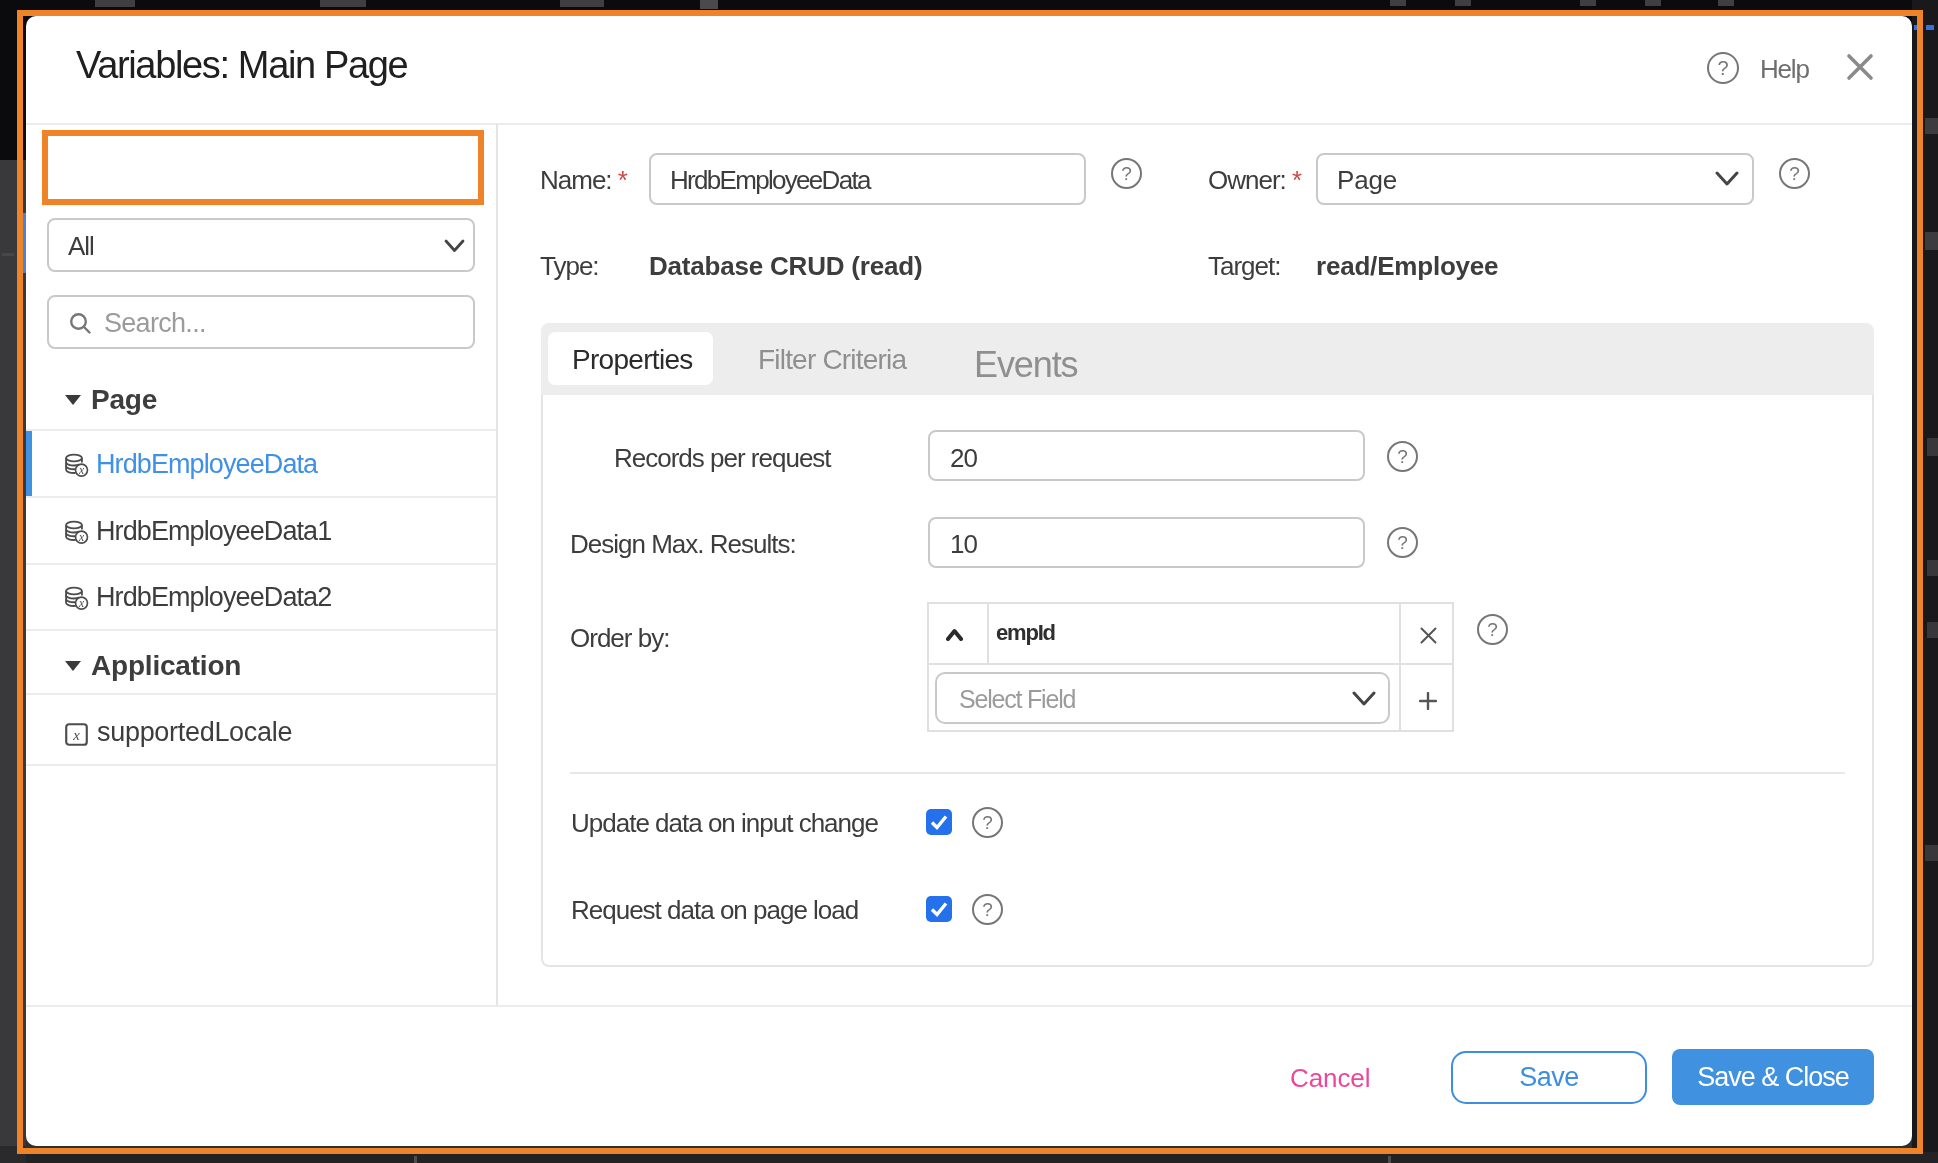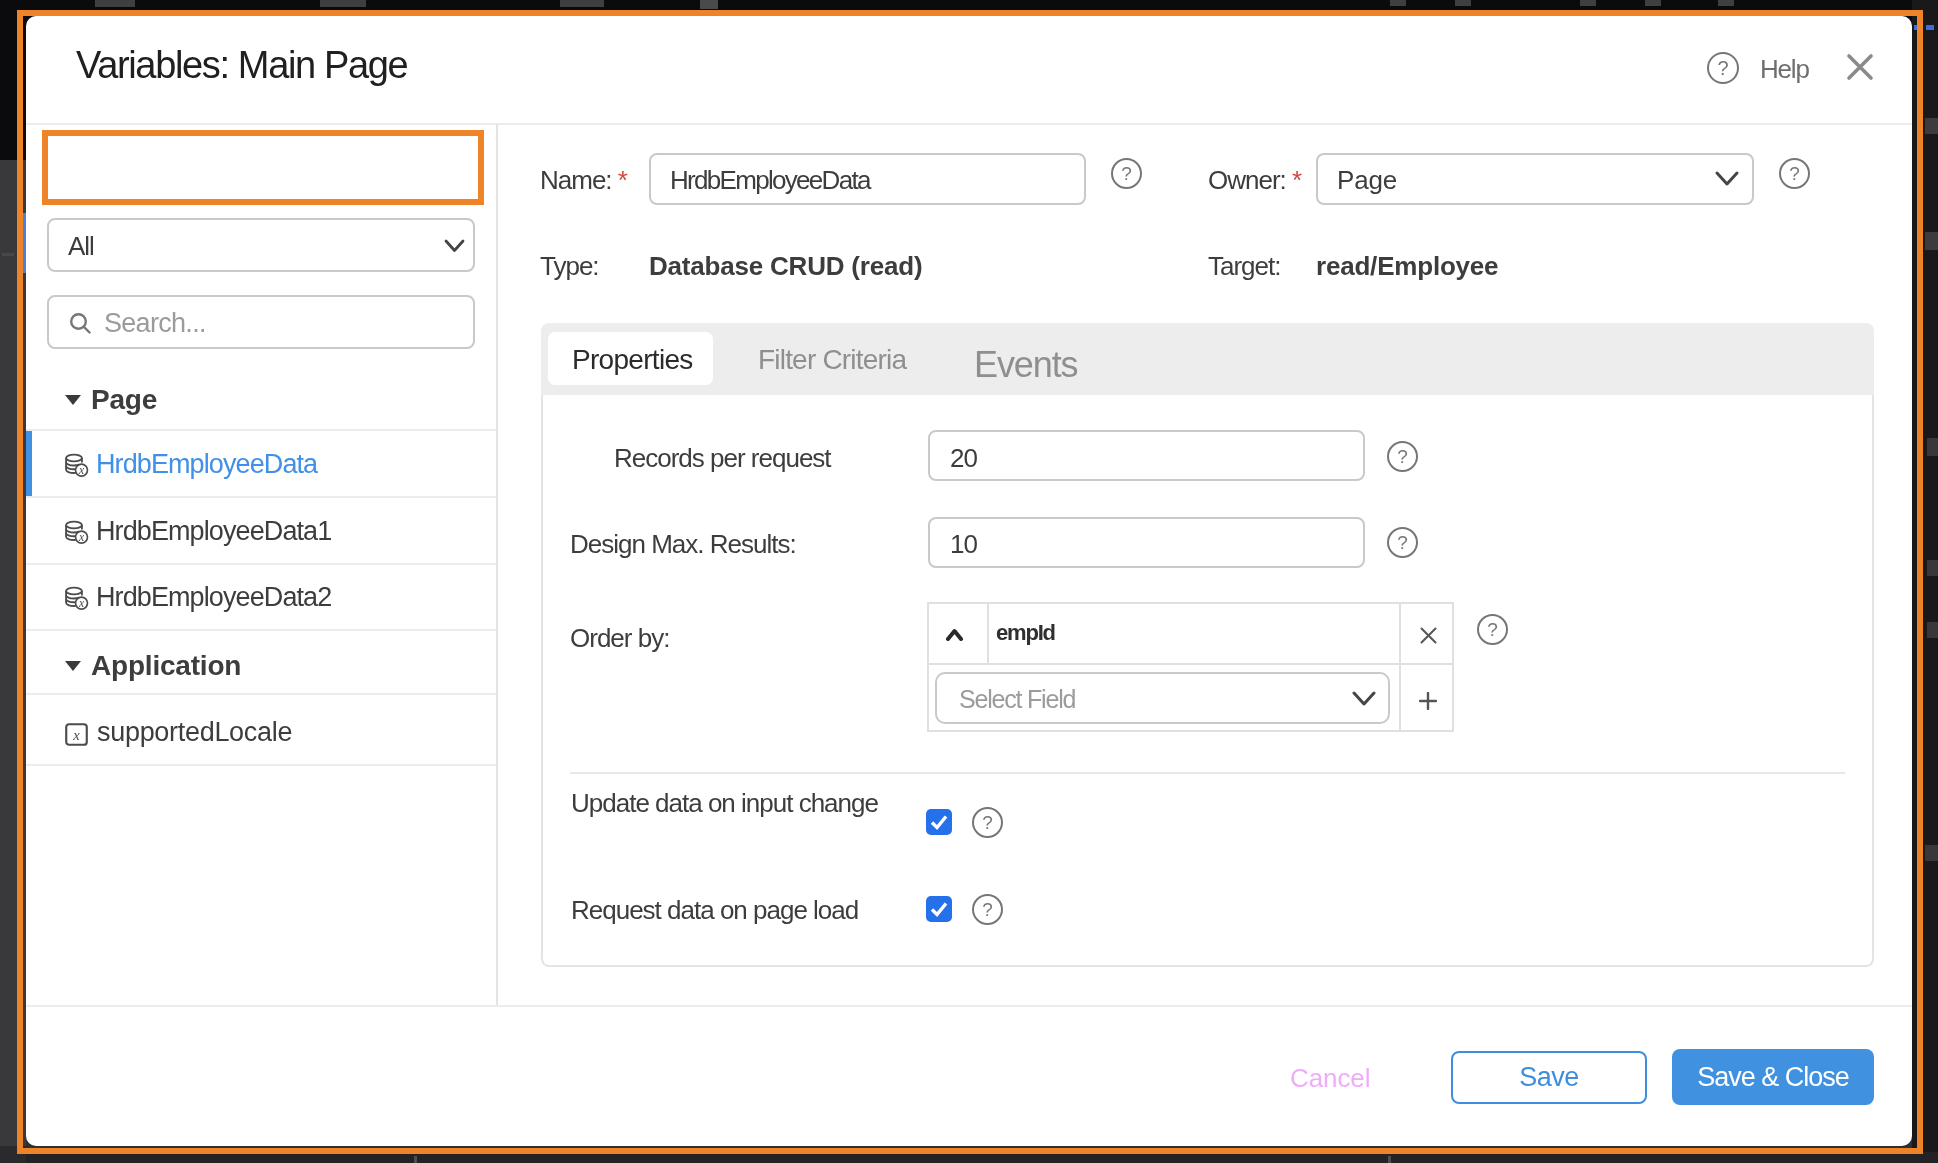--- a/index.html
+++ b/index.html
@@ -179,33 +179,33 @@
   <svg class="abs" style="left:1352px;top:691px;" width="24" height="16" viewBox="0 0 24 16">
     <path d="M2 2 L12 13 L22 2" fill="none" stroke="#454545" stroke-width="3" stroke-linecap="round" stroke-linejoin="round"></path>
   </svg>
   <svg class="abs" style="left:1419px;top:692px;" width="18" height="18" viewBox="0 0 18 18">
     <path d="M9 1 L9 17 M1 9 L17 9" stroke="#555" stroke-width="2.4" stroke-linecap="round"></path>
   </svg>
   <div class="abs ic-help" style="left:1477px;top:614px;width:31px;height:31px;font-size:19px;">?</div>
 
   <div class="abs" style="left:570px;top:772px;width:1275px;height:2px;background:#e8e8e8;"></div>
 
-  <div class="abs lbl" style="left:571px;top:788px;">Update data on input change</div>
+  <div class="abs lbl" style="left:571px;top:808px;">Update data on input change</div>
   <div class="abs" style="left:926px;top:809px;width:26px;height:26px;background:#2570eb;border-radius:5px;"></div>
   <svg class="abs" style="left:926px;top:809px;" width="26" height="26" viewBox="0 0 26 26">
     <path d="M6 13.5 L11 18.5 L20 7.5" fill="none" stroke="#fff" stroke-width="3.4" stroke-linecap="butt"></path>
   </svg>
   <div class="abs ic-help" style="left:972px;top:807px;width:31px;height:31px;font-size:19px;">?</div>
 
   <div class="abs lbl" style="left:571px;top:895px;">Request data on page load</div>
   <div class="abs" style="left:926px;top:896px;width:26px;height:26px;background:#2570eb;border-radius:5px;"></div>
   <svg class="abs" style="left:926px;top:896px;" width="26" height="26" viewBox="0 0 26 26">
     <path d="M6 13.5 L11 18.5 L20 7.5" fill="none" stroke="#fff" stroke-width="3.4" stroke-linecap="butt"></path>
   </svg>
   <div class="abs ic-help" style="left:972px;top:894px;width:31px;height:31px;font-size:19px;">?</div>
 
   <div class="abs" style="left:26px;top:1005px;width:1886px;height:2px;background:#ececec;"></div>
-  <div class="abs" style="left:1290px;top:1063px;font-size:26px;letter-spacing:-0.1px;color:#f0abfc;">Cancel</div>
+  <div class="abs" style="left:1290px;top:1063px;font-size:26px;letter-spacing:-0.1px;color:#ec4899;">Cancel</div>
   <div class="abs" style="left:1451px;top:1051px;width:196px;height:53px;box-sizing:border-box;border:2px solid #3e8ee0;
-       border-radius:8px;display:flex;align-items:center;justify-content:center;color:#3e8ee0;font-size:27px;letter-spacing:-0.5px;">Save</div>
+       border-radius:15px;display:flex;align-items:center;justify-content:center;color:#3e8ee0;font-size:27px;letter-spacing:-0.5px;">Save</div>
   <div class="abs" style="left:1672px;top:1049px;width:202px;height:56px;background:#4191e1;border-radius:8px;
        display:flex;align-items:center;justify-content:center;color:#fff;font-size:27px;letter-spacing:-1px;">Save &amp; Close</div>
 </div>
 
 </body></html>

